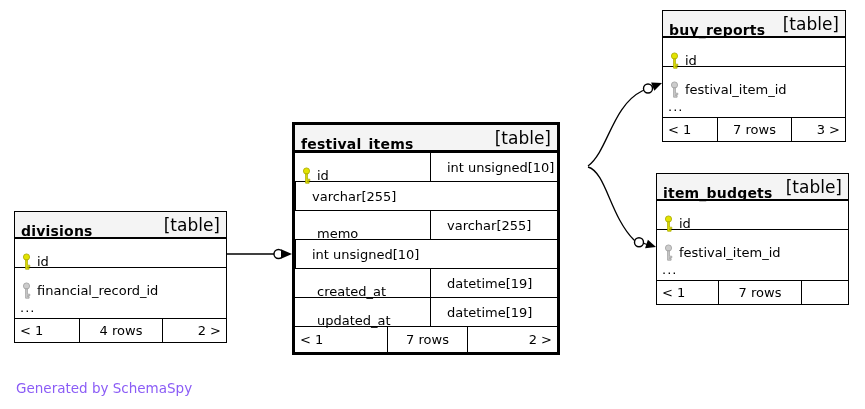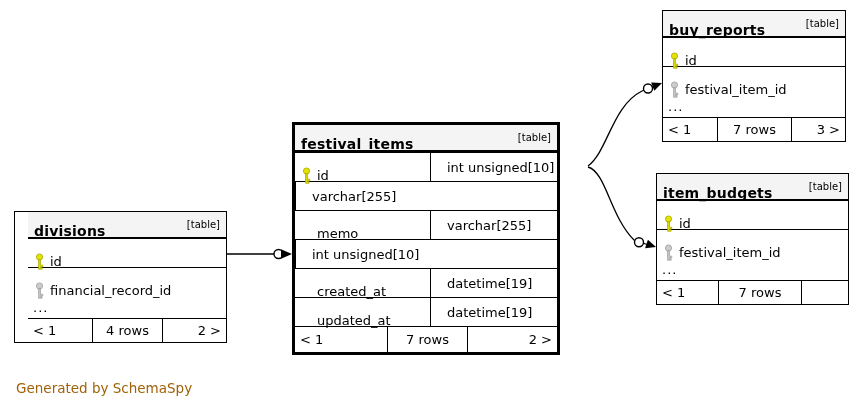--- a/index.html
+++ b/index.html
@@ -14,21 +14,21 @@
     border:1.5px solid var(--border,#000);
   }
   .dbtable.main { border-width:3px; }
   .thead {
     display:flex; justify-content:space-between; align-items:center;
     background:var(--header-bg,#f4f4f4); border-bottom:1px solid var(--border,#000);
     padding:0 6px; height:26px;
   }
   .main .thead { border-bottom-width:2px; }
   .tname { font-weight:bold; font-size:14px; letter-spacing:0.2px;margin-top:12px; }
-  .ttag  { font-size:10px; }
+  .ttag  { font-size:17px; }
   .trow {
     display:flex; align-items:stretch; height:29px;
   }
   .trow + .trow, .trow + .more-row, .thead + .trow { border-top:0; }
   .trow:not(:first-of-type) { border-top:1px solid var(--border,#000); }
   .cell-name { flex:1; display:flex; align-items:center;margin-top:16px; }
   .icon-slot { width:22px; display:flex; align-items:center; justify-content:center; flex:0 0 auto; }
   .col-label { font-size:13px; }
   .cell-type {
     width:127px; flex:0 0 auto; border-left:1px solid var(--border,#000);
@@ -41,41 +41,41 @@
   .tfoot {
     display:grid; border-top:1px solid var(--border,#000); height:24px;
     font-size:13px; align-items:center;
   }
   .fcell { height:100%; display:flex; align-items:center; padding:0 5px; }
   .fcell.f-parents { justify-content:flex-start; }
   .fcell.f-rows { justify-content:center; border-left:1px solid var(--border,#000); border-right:1px solid var(--border,#000); }
   .fcell.f-children { justify-content:flex-end; }
 
   
-  #t-divisions   { left:14px;  top:211px; width:213px;padding-left:13px; }
+  #t-divisions   { left:14px;  top:211px; width:213px; }
   #t-divisions   .tfoot { grid-template-columns:64px 1fr 63px; }
   #t-festival    { left:292px; top:122px; width:268px; }
   #t-festival    .thead { height:27px; }
   #t-festival    .tfoot { grid-template-columns:92px 1fr 89px; height:26px; }
   #t-buyreports  { left:662px; top:10px;  width:184px; }
   #t-buyreports  .tfoot { grid-template-columns:54px 1fr 53px; }
   #t-itembudgets { left:656px; top:173px; width:193px; }
   #t-itembudgets .tfoot { grid-template-columns:61px 1fr 46px; }
 
   .key-icon { display:block; }
   .key-pk .key-shape { fill:var(--pk-fill,#e8e800); stroke:var(--pk-stroke,#a8a800); stroke-width:0.8; }
   .key-fk .key-shape { fill:var(--fk-fill,#cccccc); stroke:var(--fk-stroke,#9e9e9e); stroke-width:0.8; }
 
   #relations { position:absolute; left:0; top:0; width:865px; height:409px; pointer-events:none; }
   #relations path { fill:none; stroke:#000; stroke-width:1.3px; }
   #relations circle { fill:#fff; stroke:#000; stroke-width:1.4px; }
   #relations polygon { fill:#000; stroke:none; }
 
   #footer-note {
-    position:absolute; left:16px; top:380px; font-size:13.5px; color:#a16207;
+    position:absolute; left:16px; top:380px; font-size:13.5px; color:#8b5cf6;
   }
 </style>
 </head>
 <body>
 
 <div id="canvas">
 
   <svg id="relations" viewBox="0 0 865 409">
     <g>
       <path d="M227 254 L290 254"></path>

